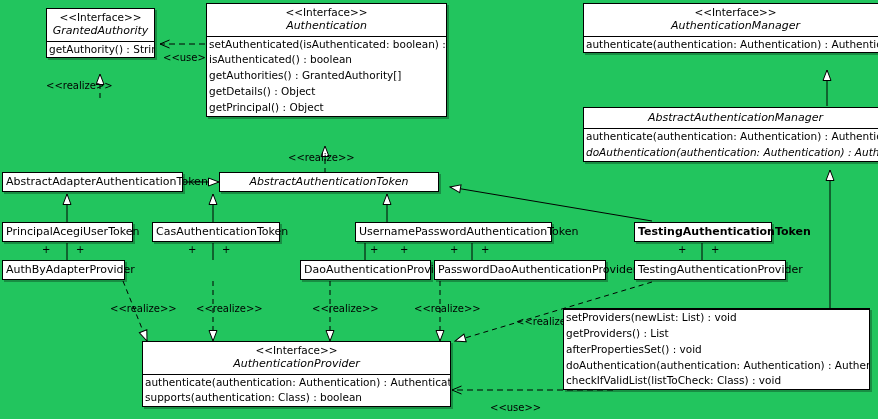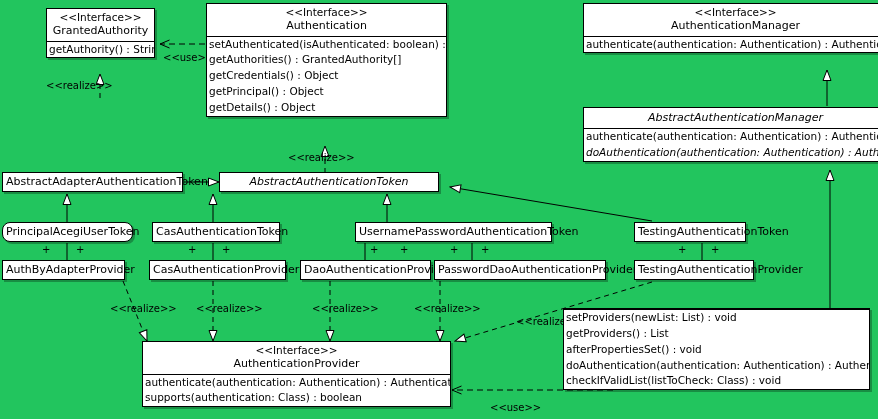--- a/index.html
+++ b/index.html
@@ -39,20 +39,21 @@
   }
   .cls-stereo {
     font-size: 10.5px;
     color: #000;
     white-space: nowrap;
   }
   .cls-name {
     font-size: 11px;
     color: #000;
     white-space: nowrap;
+    font-style: italic;
   }
   .cls-name.abstract { font-style: italic; }
   .cls-body {
     border-top: 1px solid #000;
     padding: 0;
   }
   .cls-member {
     font-size: 10.5px;
     white-space: nowrap;
     padding: 1px 1px 1px 2px;
@@ -195,24 +196,24 @@
   </div>
 
 
   <div class="uml-class" style="left:206px; top:3px; width:241px;">
     <div class="cls-head">
       <div class="cls-stereo">&lt;&lt;Interface&gt;&gt;</div>
       <div class="cls-name">Authentication</div>
     </div>
     <div class="cls-body">
       <div class="cls-member">setAuthenticated(isAuthenticated: boolean) : void</div>
+      <div class="cls-member">isAuthenticated() : boolean</div>
       <div class="cls-member">getAuthorities() : GrantedAuthority[]</div>
-      <div class="cls-member">getCredentials() : Object</div>
+      <div class="cls-member">getDetails() : Object</div>
       <div class="cls-member">getPrincipal() : Object</div>
-      <div class="cls-member">getDetails() : Object</div>
     </div>
   </div>
 
   <div class="uml-class" style="left:583px; top:3px; width:305px;">
     <div class="cls-head">
       <div class="cls-stereo">&lt;&lt;Interface&gt;&gt;</div>
       <div class="cls-name">AuthenticationManager</div>
     </div>
     <div class="cls-body">
       <div class="cls-member">authenticate(authentication: Authentication) : Authentication</div>
@@ -230,53 +231,50 @@
   </div>
 
   <div class="uml-class compact" style="left:2px; top:172px; width:181px;">
     <div class="simple-name" style="">AbstractAdapterAuthenticationToken</div>
   </div>
 
   <div class="uml-class compact" style="left:219px; top:172px; width:220px;">
     <div class="simple-name" style="font-style:italic;">AbstractAuthenticationToken</div>
   </div>
 
-  <div class="uml-class compact" style="left:2px; top:222px; width:131px;border-radius:8px;">
+  <div class="uml-class compact" style="left:2px; top:222px; width:131px;">
     <div class="simple-name">PrincipalAcegiUserToken</div>
   </div>
 
   <div class="uml-class compact" style="left:152px; top:222px; width:128px;">
     <div class="simple-name">CasAuthenticationToken</div>
   </div>
 
   <div class="uml-class compact" style="left:355px; top:222px; width:197px;">
     <div class="simple-name">UsernamePasswordAuthenticationToken</div>
   </div>
 
-  <div class="uml-class compact" style="left:634px; top:222px; width:112px;">
+  <div class="uml-class compact" style="left:634px; top:222px; width:138px;font-weight:bold;">
     <div class="simple-name">TestingAuthenticationToken</div>
   </div>
 
   <div class="uml-class compact" style="left:2px; top:260px; width:123px;">
     <div class="simple-name">AuthByAdapterProvider</div>
   </div>
 
-  <div class="uml-class compact" style="left:149px; top:260px; width:137px;">
-    <div class="simple-name">CasAuthenticationProvider</div>
-  </div>
 
   <div class="uml-class compact" style="left:300px; top:260px; width:131px;">
     <div class="simple-name">DaoAuthenticationProvider</div>
   </div>
 
   <div class="uml-class compact" style="left:434px; top:260px; width:172px;">
     <div class="simple-name">PasswordDaoAuthenticationProvider</div>
   </div>
 
-  <div class="uml-class compact" style="left:634px; top:260px; width:120px;">
+  <div class="uml-class compact" style="left:634px; top:260px; width:152px;">
     <div class="simple-name">TestingAuthenticationProvider</div>
   </div>
 
   <div class="uml-class" style="left:142px; top:341px; width:309px;">
     <div class="cls-head">
       <div class="cls-stereo">&lt;&lt;Interface&gt;&gt;</div>
       <div class="cls-name">AuthenticationProvider</div>
     </div>
     <div class="cls-body">
       <div class="cls-member">authenticate(authentication: Authentication) : Authentication</div>

